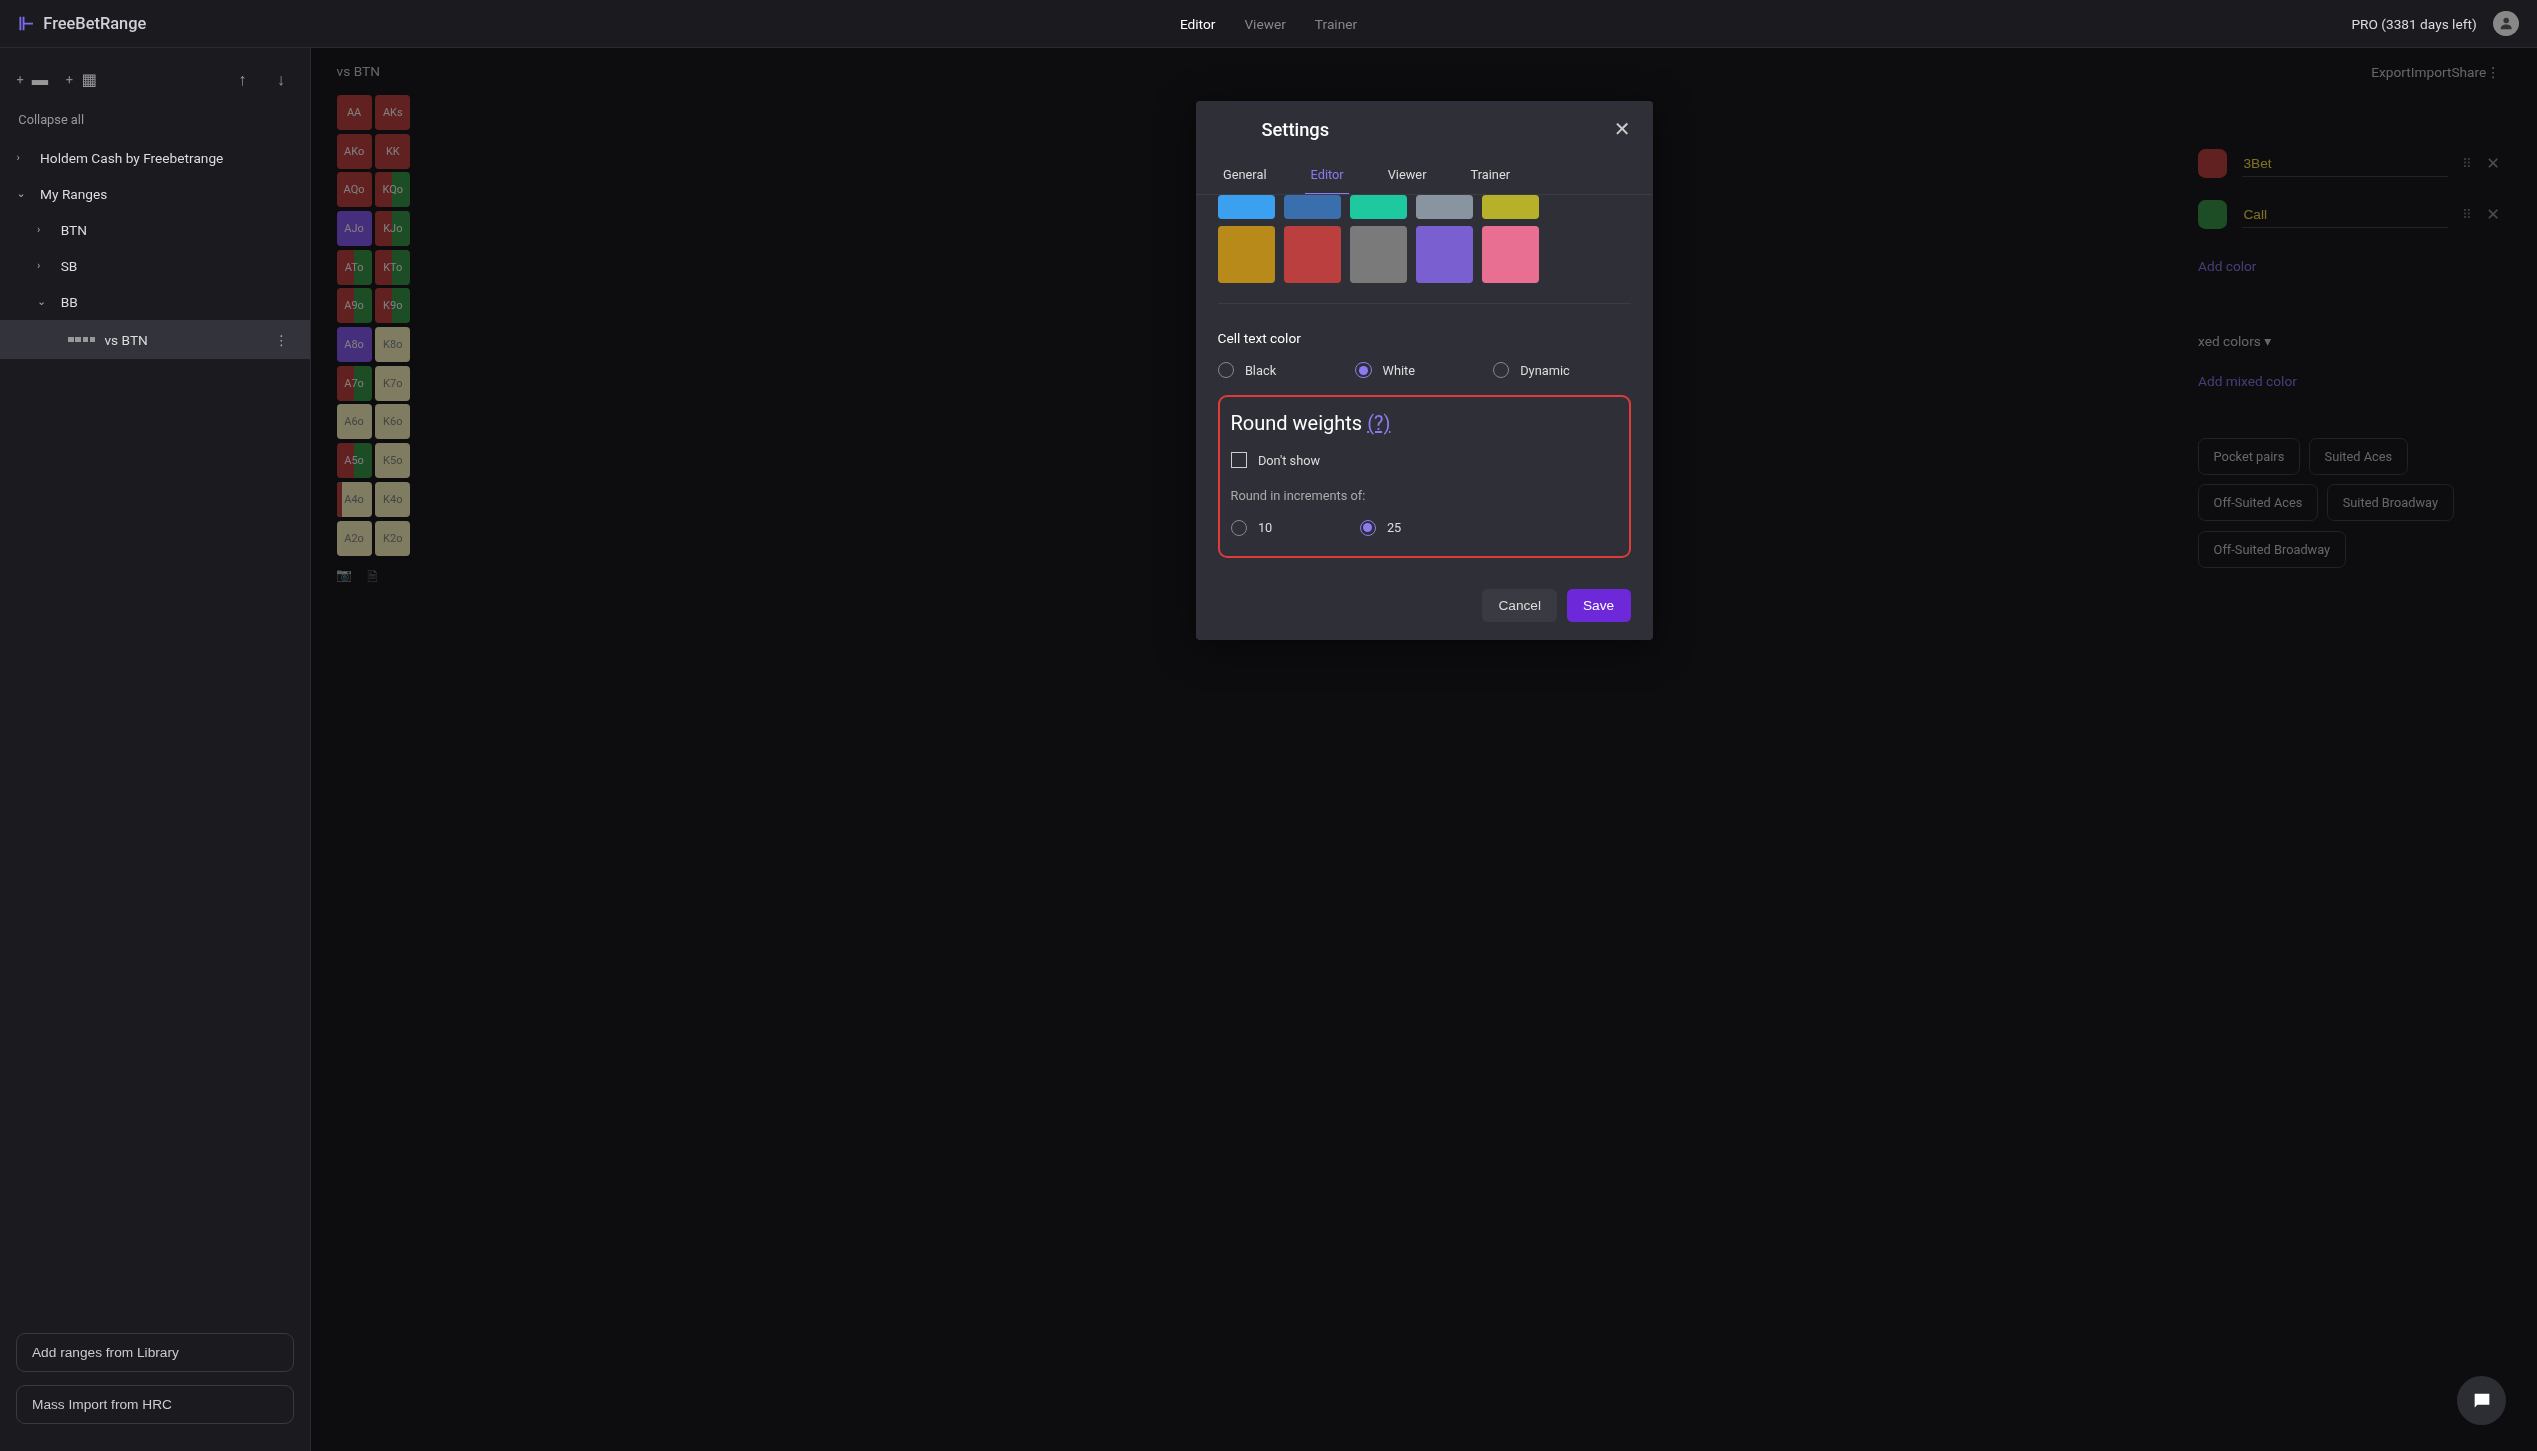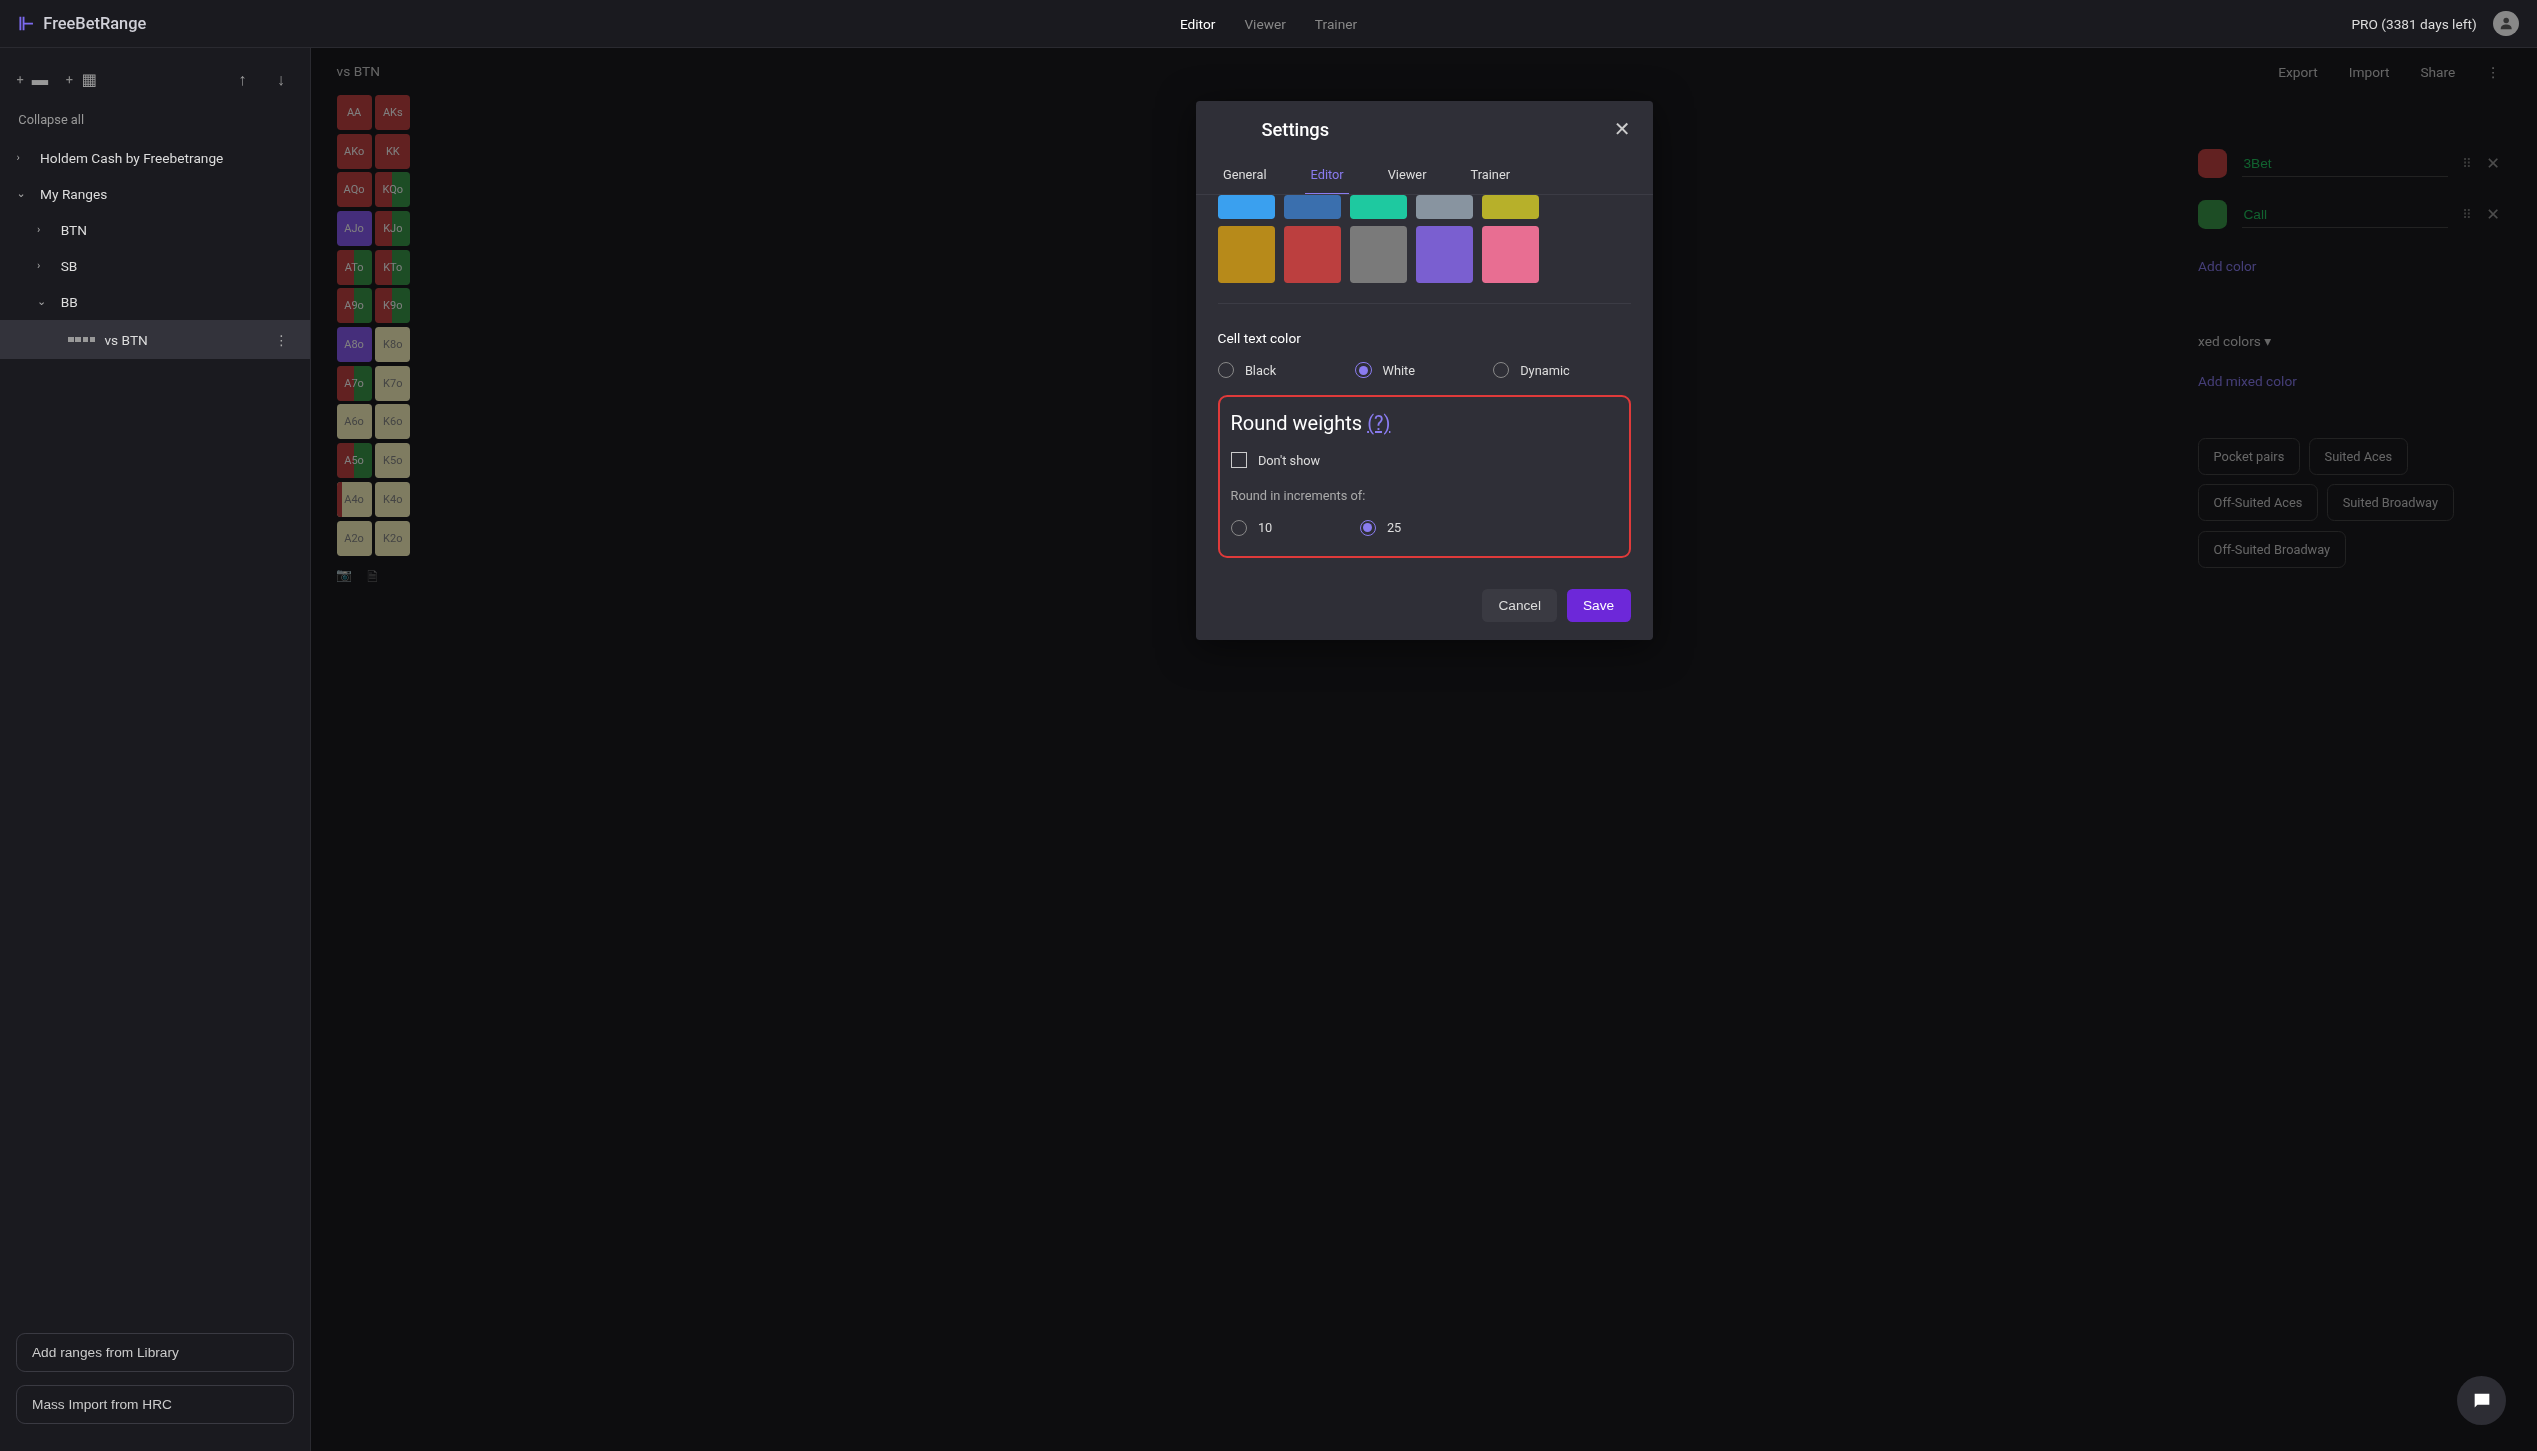--- a/index.html
+++ b/index.html
@@ -28,37 +28,37 @@
 .tree-row.d1 { padding-left:37px; }
 .tree-row.d3 { padding-left:68px; }
 .tree-row.active { background:#33333b; border-radius:0; position:relative; }
 .tree-leaf-icon { display:inline-flex; gap:1.8px; }
 .tree-leaf-icon span { width:5.5px; height:5.5px; background:#999; }
 .dots-btn { margin-left:auto; color:#aaa; padding:1.8px 5.5px; }
 .sidebar-buttons { padding:14.6px 16.4px; display:flex; flex-direction:column; gap:12.8px; }
 .sidebar-btn { border:0.9px solid #3a3a42; background:transparent; color:#ccc; padding:11px 14.6px; border-radius:9.1px; text-align:left; font-size:13.7px; cursor:pointer; }
 .main { flex:1; padding:14.6px 25.6px; position:relative; overflow:auto; }
 .crumb { font-size:13.7px; color:#ccc; margin-bottom:16.4px; }
-.top-actions { position:absolute; right:37px; top:16.4px; display:flex; gap:31px; align-items:center; color:#ccc; font-size:13.7px; }
+.top-actions { position:absolute; right:37px; top:16.4px; display:flex; align-items:center; color:#ccc; font-size:13.7px; }
 .top-actions span { cursor:pointer; }
 .grid { display:flex; flex-direction:column; gap:3.7px; }
 .grid-row { display:flex; gap:3.7px; }
 .cell { width:35px; height:35px; border-radius:3.7px; display:flex; align-items:center; justify-content:center; font-size:11px; color:#fff; position:relative; overflow:hidden; }
 .cell.red { background:#c44242; }
 .cell.green { background:#8b5cf6; }
 .cell.dim { background:#fef9c3; color:#888; }
 .cell.redbar::before { content:""; position:absolute; left:0; top:0; bottom:0; width:5.5px; background:#c44242; }
 .cell.split { background:linear-gradient(90deg,#c44242 50%,#3a9a4a 50%); }
 .below-grid { margin-top:11px; display:flex; gap:14.6px; color:#888; }
 .right-panel { position:absolute; right:37px; top:101px; width:302px; }
 .action-row { display:flex; align-items:center; gap:14.6px; margin-bottom:22px; }
 .color-swatch { width:29px; height:29px; border-radius:7.3px; }
 .sw-red { background:#c44242; }
 .sw-green { background:#3a9a4a; }
-.action-input { flex:1; background:transparent; border:none; border-bottom:0.9px solid #444; color:#22c55e; padding:5.5px 1.8px; font-size:13.7px; }
+.action-input { flex:1; background:transparent; border:none; border-bottom:0.9px solid #444; color:#fde047; padding:5.5px 1.8px; font-size:13.7px; }
 .action-grip { color:#777; cursor:grab; }
 .action-close { color:#999; cursor:pointer; font-size:16.4px; }
 .link-text { color:#8a7cf0; cursor:pointer; font-size:13.7px; margin:7.3px 0 22px; display:inline-block; }
 .section-hdr { color:#ccc; margin:37px 0 16.4px; font-size:13.7px; }
 .chips { display:flex; flex-wrap:wrap; gap:9.1px; }
 .chip { border:0.9px solid #444; border-radius:7.3px; padding:10px 14.6px; color:#ccc; font-size:12.8px; cursor:pointer; }
 
 .modal-backdrop { position:absolute; inset:0; background:rgba(0,0,0,0.5); display:flex; align-items:flex-start; justify-content:center; padding-top:53px; }
 .modal { width:457px; background:#2f2f37; border-radius:3.7px; color:#ddd; box-shadow:0 7.3px 37px rgba(0,0,0,0.5); }
 .modal-head { display:flex; align-items:center; padding:16.4px 22px; }

